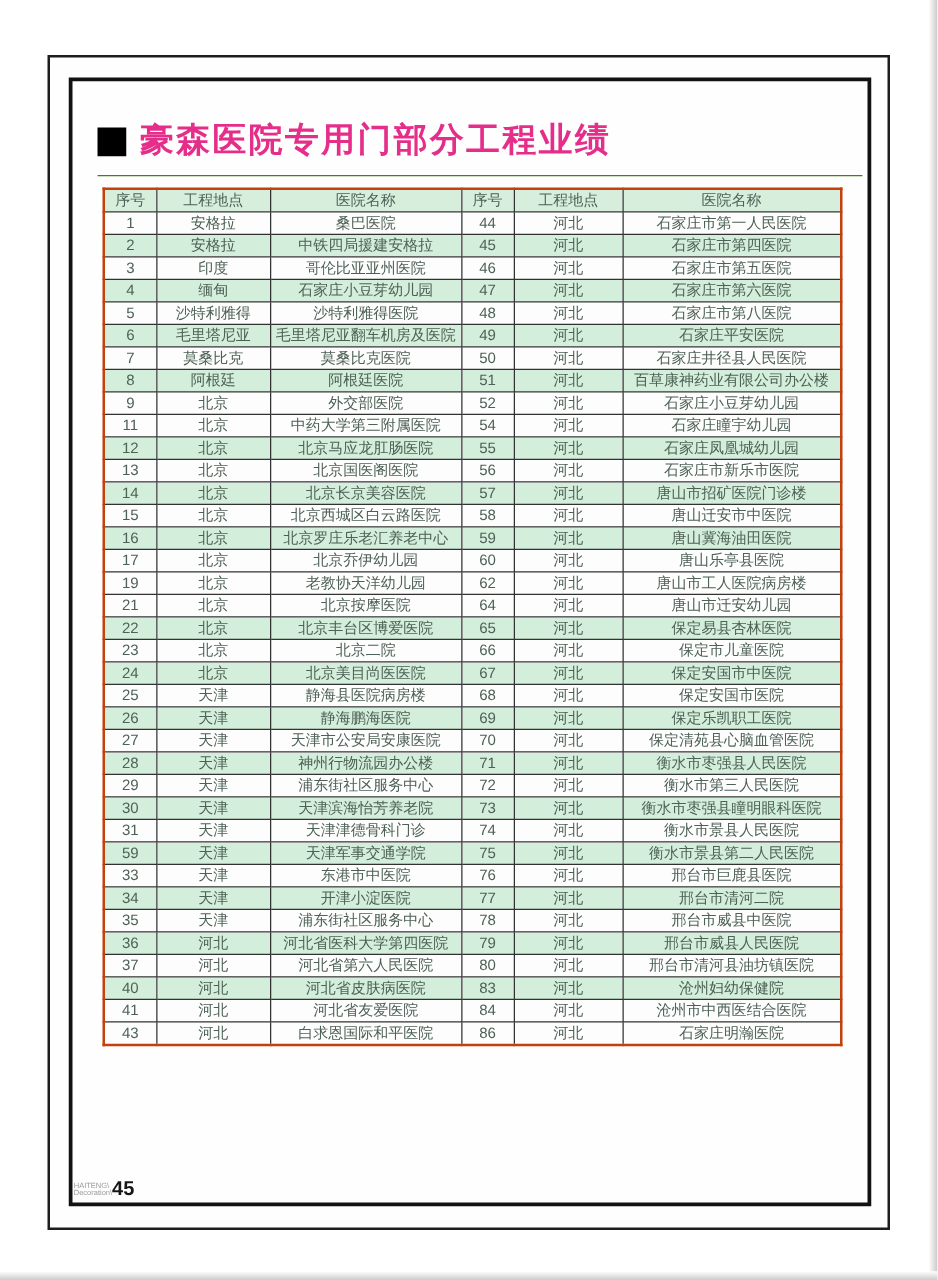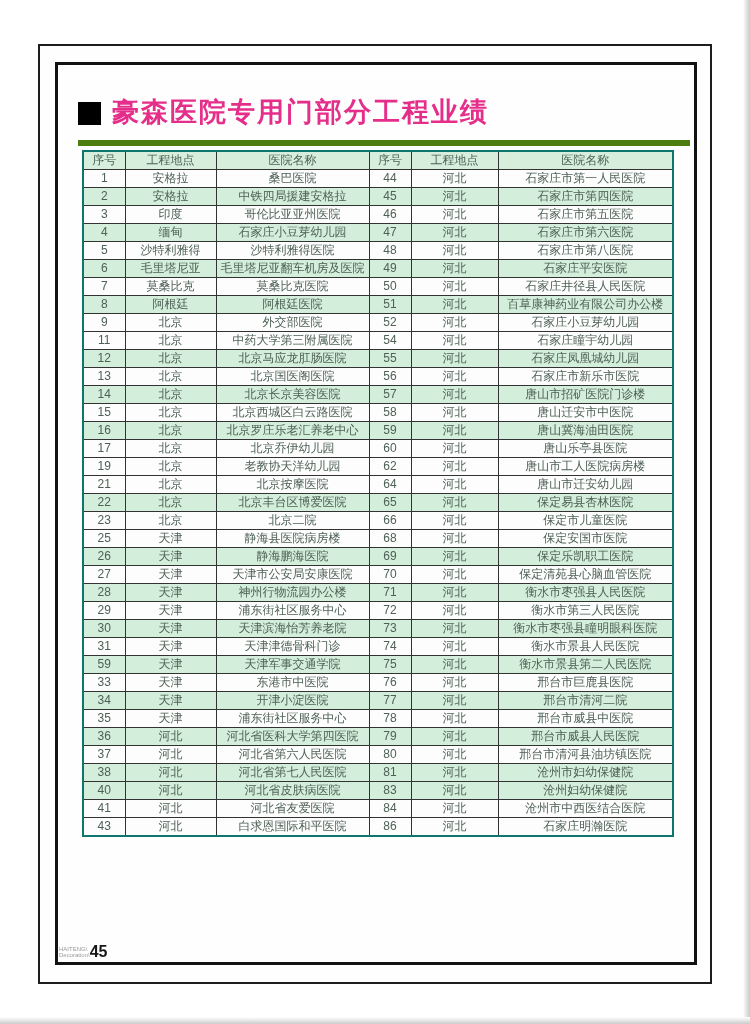--- a/index.html
+++ b/index.html
@@ -30,21 +30,21 @@
     position: absolute; left: 38px; top: 44px; width: 674px; height: 940px;
     border: 2px solid #1d1d1d; background: #fefefe;
   }
   .inner-frame {
     position: absolute; left: 55px; top: 62px; width: 642px; height: 903px;
     border: 3px solid #121212; background: #fefefe;
   }
   .title-block {
     position: absolute; left: 78px; top: 94px; width: 612px;
     display: flex; align-items: center; gap: 11px;
-    border-bottom: 6px solid #4d7c0f;
+    border-bottom: 1px solid #4d7c0f;
     padding-bottom: 10px;
   }
   .bullet-square { width: 23px; height: 23px; background: #000; flex: 0 0 auto; margin-top: 3px; }
   .page-title {
     color: var(--title-color);
     font-size: 27px; font-weight: 700; letter-spacing: 2px;
     white-space: nowrap;
   }
   .results-table {
     position: absolute; left: 82px; top: 150px;
@@ -57,21 +57,21 @@
     border: 1px solid var(--grid);
     height: 18px;
     text-align: center;
     vertical-align: middle;
     white-space: nowrap;
     overflow: hidden;
     font-weight: 400;
     padding: 0 1px;
     line-height: 17px;
   }
-  .results-table { border: 2px solid #0f766e; padding-left: 27px; }
+  .results-table { border: 2px solid #c2410c; padding-left: 27px; }
   .results-table thead tr { background: var(--header-bg); }
   .results-table tbody tr.white { background: var(--row-white); }
   .results-table tbody tr.green { background: var(--row-green); }
   .footer-brand {
     position: absolute; left: 59px; top: 944px;
     display: flex; align-items: flex-end;
   }
   .brand-lines {
     font-size: 6px; color: #9a9a9a; line-height: 6px;
     text-align: left; margin-right: 0px; margin-bottom: 2px;
@@ -267,20 +267,28 @@
         <td>保定易县杏林医院</td>
       </tr>
       <tr class="white">
         <td>23</td>
         <td>北京</td>
         <td>北京二院</td>
         <td>66</td>
         <td>河北</td>
         <td>保定市儿童医院</td>
       </tr>
+      <tr class="green">
+        <td>24</td>
+        <td>北京</td>
+        <td>北京美目尚医医院</td>
+        <td>67</td>
+        <td>河北</td>
+        <td>保定安国市中医院</td>
+      </tr>
       <tr class="white">
         <td>25</td>
         <td>天津</td>
         <td>静海县医院病房楼</td>
         <td>68</td>
         <td>河北</td>
         <td>保定安国市医院</td>
       </tr>
       <tr class="green">
         <td>26</td>
@@ -370,28 +378,20 @@
         <td>河北</td>
         <td>邢台市威县人民医院</td>
       </tr>
       <tr class="white">
         <td>37</td>
         <td>河北</td>
         <td>河北省第六人民医院</td>
         <td>80</td>
         <td>河北</td>
         <td>邢台市清河县油坊镇医院</td>
-      </tr>
-      <tr class="green">
-        <td>38</td>
-        <td>河北</td>
-        <td>河北省第七人民医院</td>
-        <td>81</td>
-        <td>河北</td>
-        <td>沧州市妇幼保健院</td>
       </tr>
       <tr class="green">
         <td>40</td>
         <td>河北</td>
         <td>河北省皮肤病医院</td>
         <td>83</td>
         <td>河北</td>
         <td>沧州妇幼保健院</td>
       </tr>
       <tr class="white">

